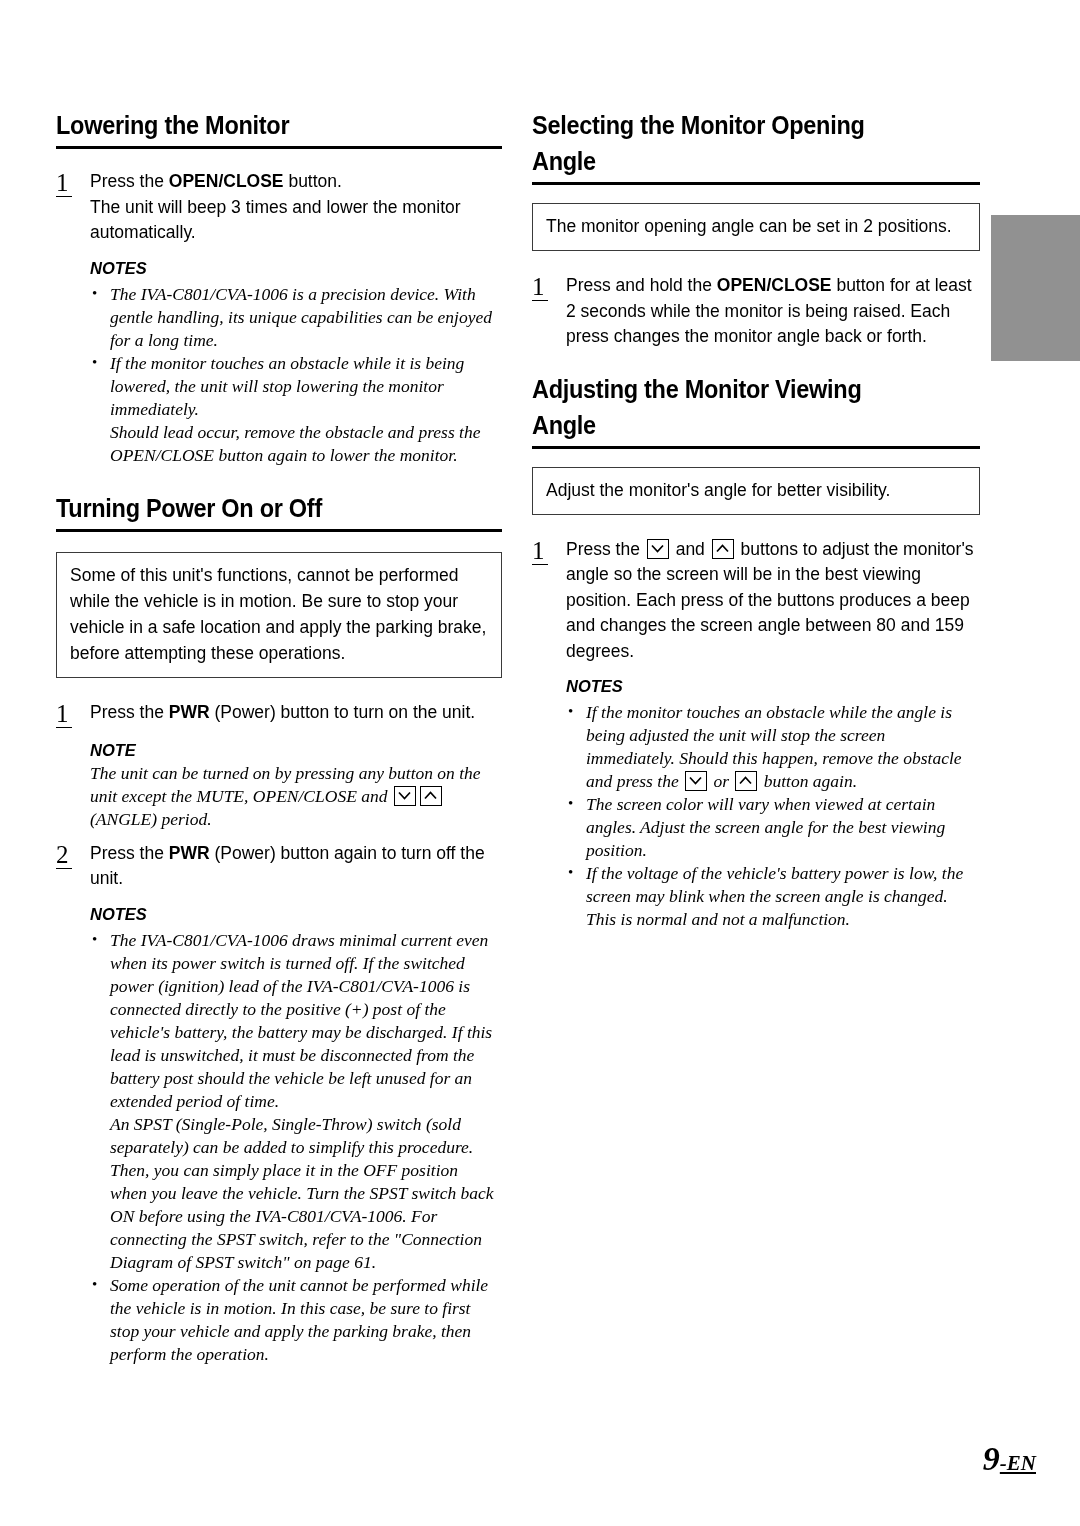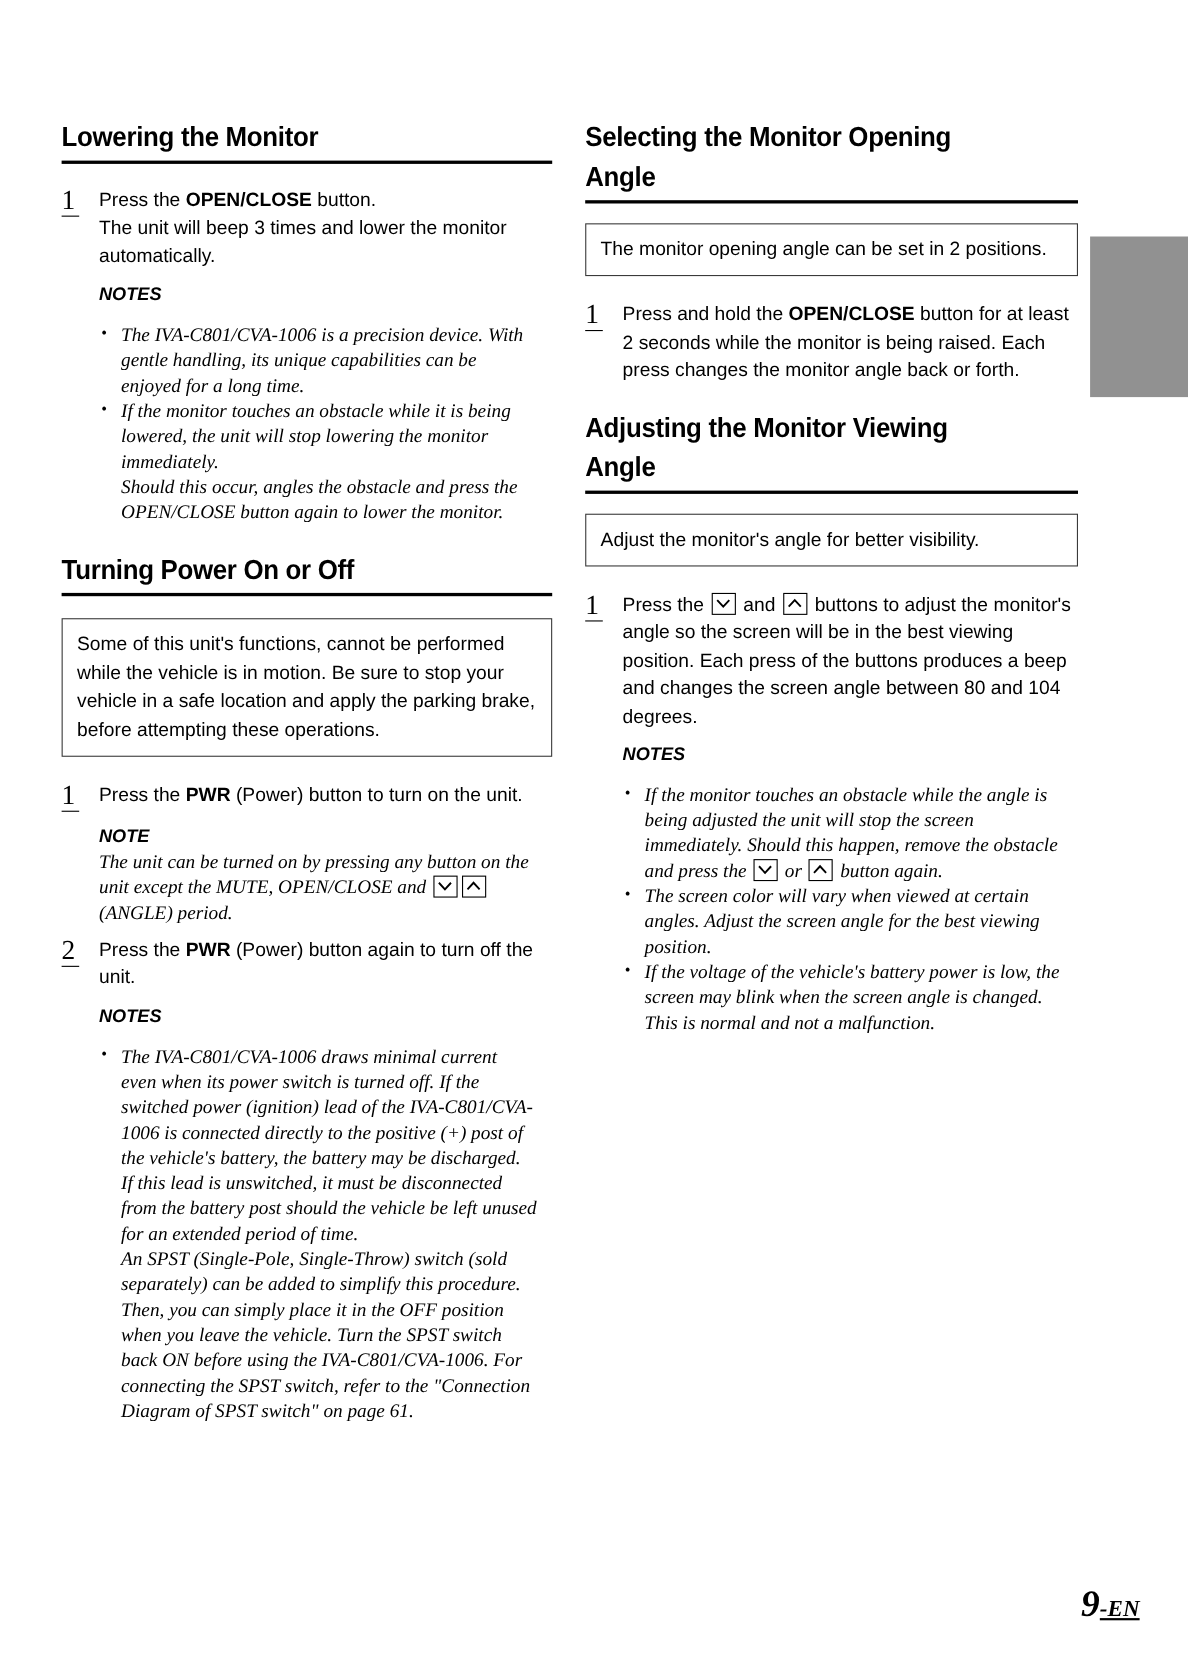--- a/index.html
+++ b/index.html
@@ -97,21 +97,21 @@
     font-weight: bold;
     font-style: italic;
     font-size: 16.5px;
     line-height: 22px;
     margin: 11px 0 1px 0;
   }
   .notes-title.indented { margin-left: 34px; }
 
   ul.notes {
     list-style: none;
-    margin: 14px;
+    margin: 4px;
     padding: 0;
     font-family: "Liberation Serif", serif;
     font-style: italic;
     font-size: 17.5px;
     line-height: 23px;
   }
   ul.notes.indented { margin-left: 34px; }
   ul.notes > li {
     position: relative;
     padding-left: 20px;
@@ -187,21 +187,21 @@
       </div>
     </div>
 
     <div class="notes-title indented">NOTES</div>
     <ul class="notes indented">
       <li>
           <p>The IVA-C801/CVA-1006 is a precision device. With gentle handling, its unique capabilities can be enjoyed for a long time.</p>
         </li>
       <li>
         <p>If the monitor touches an obstacle while it is being lowered, the unit will stop lowering the monitor immediately.</p>
-        <p>Should this occur, angles the obstacle and press the OPEN/CLOSE button again to lower the monitor.</p>
+        <p>Should lead occur, remove the obstacle and press the OPEN/CLOSE button again to lower the monitor.</p>
       </li>
     </ul>
 
     <div class="heading-block" style="margin-top:26px;">
       <div class="heading">Turning Power On or Off</div>
     </div>
 
     <div class="callout">
       <span>Some of this unit's functions, cannot be performed while the vehicle is in motion. Be sure to stop your vehicle in a safe location and apply the parking brake, before attempting these operations.</span>
     </div>
@@ -226,20 +226,23 @@
         <span>Press the </span><b>PWR</b><span> (Power) button again to turn off the unit.</span>
       </div>
     </div>
 
     <div class="notes-title indented">NOTES</div>
     <ul class="notes indented">
       <li>
         <p>The IVA-C801/CVA-1006 draws minimal current even when its power switch is turned off. If the switched power (ignition) lead of the IVA-C801/CVA-1006 is connected directly to the positive (+) post of the vehicle's battery, the battery may be discharged. If this lead is unswitched, it must be disconnected from the battery post should the vehicle be left unused for an extended period of time.</p>
         <p>An SPST (Single-Pole, Single-Throw) switch (sold separately) can be added to simplify this procedure. Then, you can simply place it in the OFF position when you leave the vehicle. Turn the SPST switch back ON before using the IVA-C801/CVA-1006. For connecting the SPST switch, refer to the "Connection Diagram of SPST switch" on page 61.</p>
       </li>
+      <li>
+          <p>Some operation of the unit cannot be performed while the vehicle is in motion. In this case, be sure to first stop your vehicle and apply the parking brake, then perform the operation.</p>
+        </li>
     </ul>
   </div>
 
   <div class="col col-right">
 
     <div class="heading-block tight">
       <div class="heading">Selecting the Monitor Opening</div>
       <div class="heading">Angle</div>
     </div>
 
@@ -262,21 +265,21 @@
     <div class="callout">
       <span>Adjust the monitor's angle for better visibility.</span>
     </div>
 
     <div class="step">
       <span class="step-num">1</span>
       <div class="step-body"><span>Press the </span><span class="btn-glyph"><svg width="19" height="17" viewBox="0 0 19 17">
               <polyline points="4,5.5 9.5,11.5 15,5.5" fill="none" stroke="#000" stroke-width="1.7"></polyline>
             </svg></span><span> and </span><span class="btn-glyph"><svg width="19" height="17" viewBox="0 0 19 17">
               <polyline points="4,11.5 9.5,5.5 15,11.5" fill="none" stroke="#000" stroke-width="1.7"></polyline>
-            </svg></span><span> buttons to adjust the monitor's angle so the screen will be in the best viewing position. Each press of the buttons produces a beep and changes the screen angle between 80 and 104 degrees.</span></div>
+            </svg></span><span> buttons to adjust the monitor's angle so the screen will be in the best viewing position. Each press of the buttons produces a beep and changes the screen angle between 80 and 159 degrees.</span></div>
     </div>
 
     <div class="notes-title indented">NOTES</div>
     <ul class="notes indented">
       <li>
         <p><span>If the monitor touches an obstacle while the angle is being adjusted the unit will stop the screen immediately. Should this happen, remove the obstacle and press the </span><span class="btn-glyph"><svg width="19" height="17" viewBox="0 0 19 17">
                 <polyline points="4,5.5 9.5,11.5 15,5.5" fill="none" stroke="#000" stroke-width="1.7"></polyline>
               </svg></span><span> or </span><span class="btn-glyph"><svg width="19" height="17" viewBox="0 0 19 17">
                 <polyline points="4,11.5 9.5,5.5 15,11.5" fill="none" stroke="#000" stroke-width="1.7"></polyline>
               </svg></span><span> button again.</span></p>

